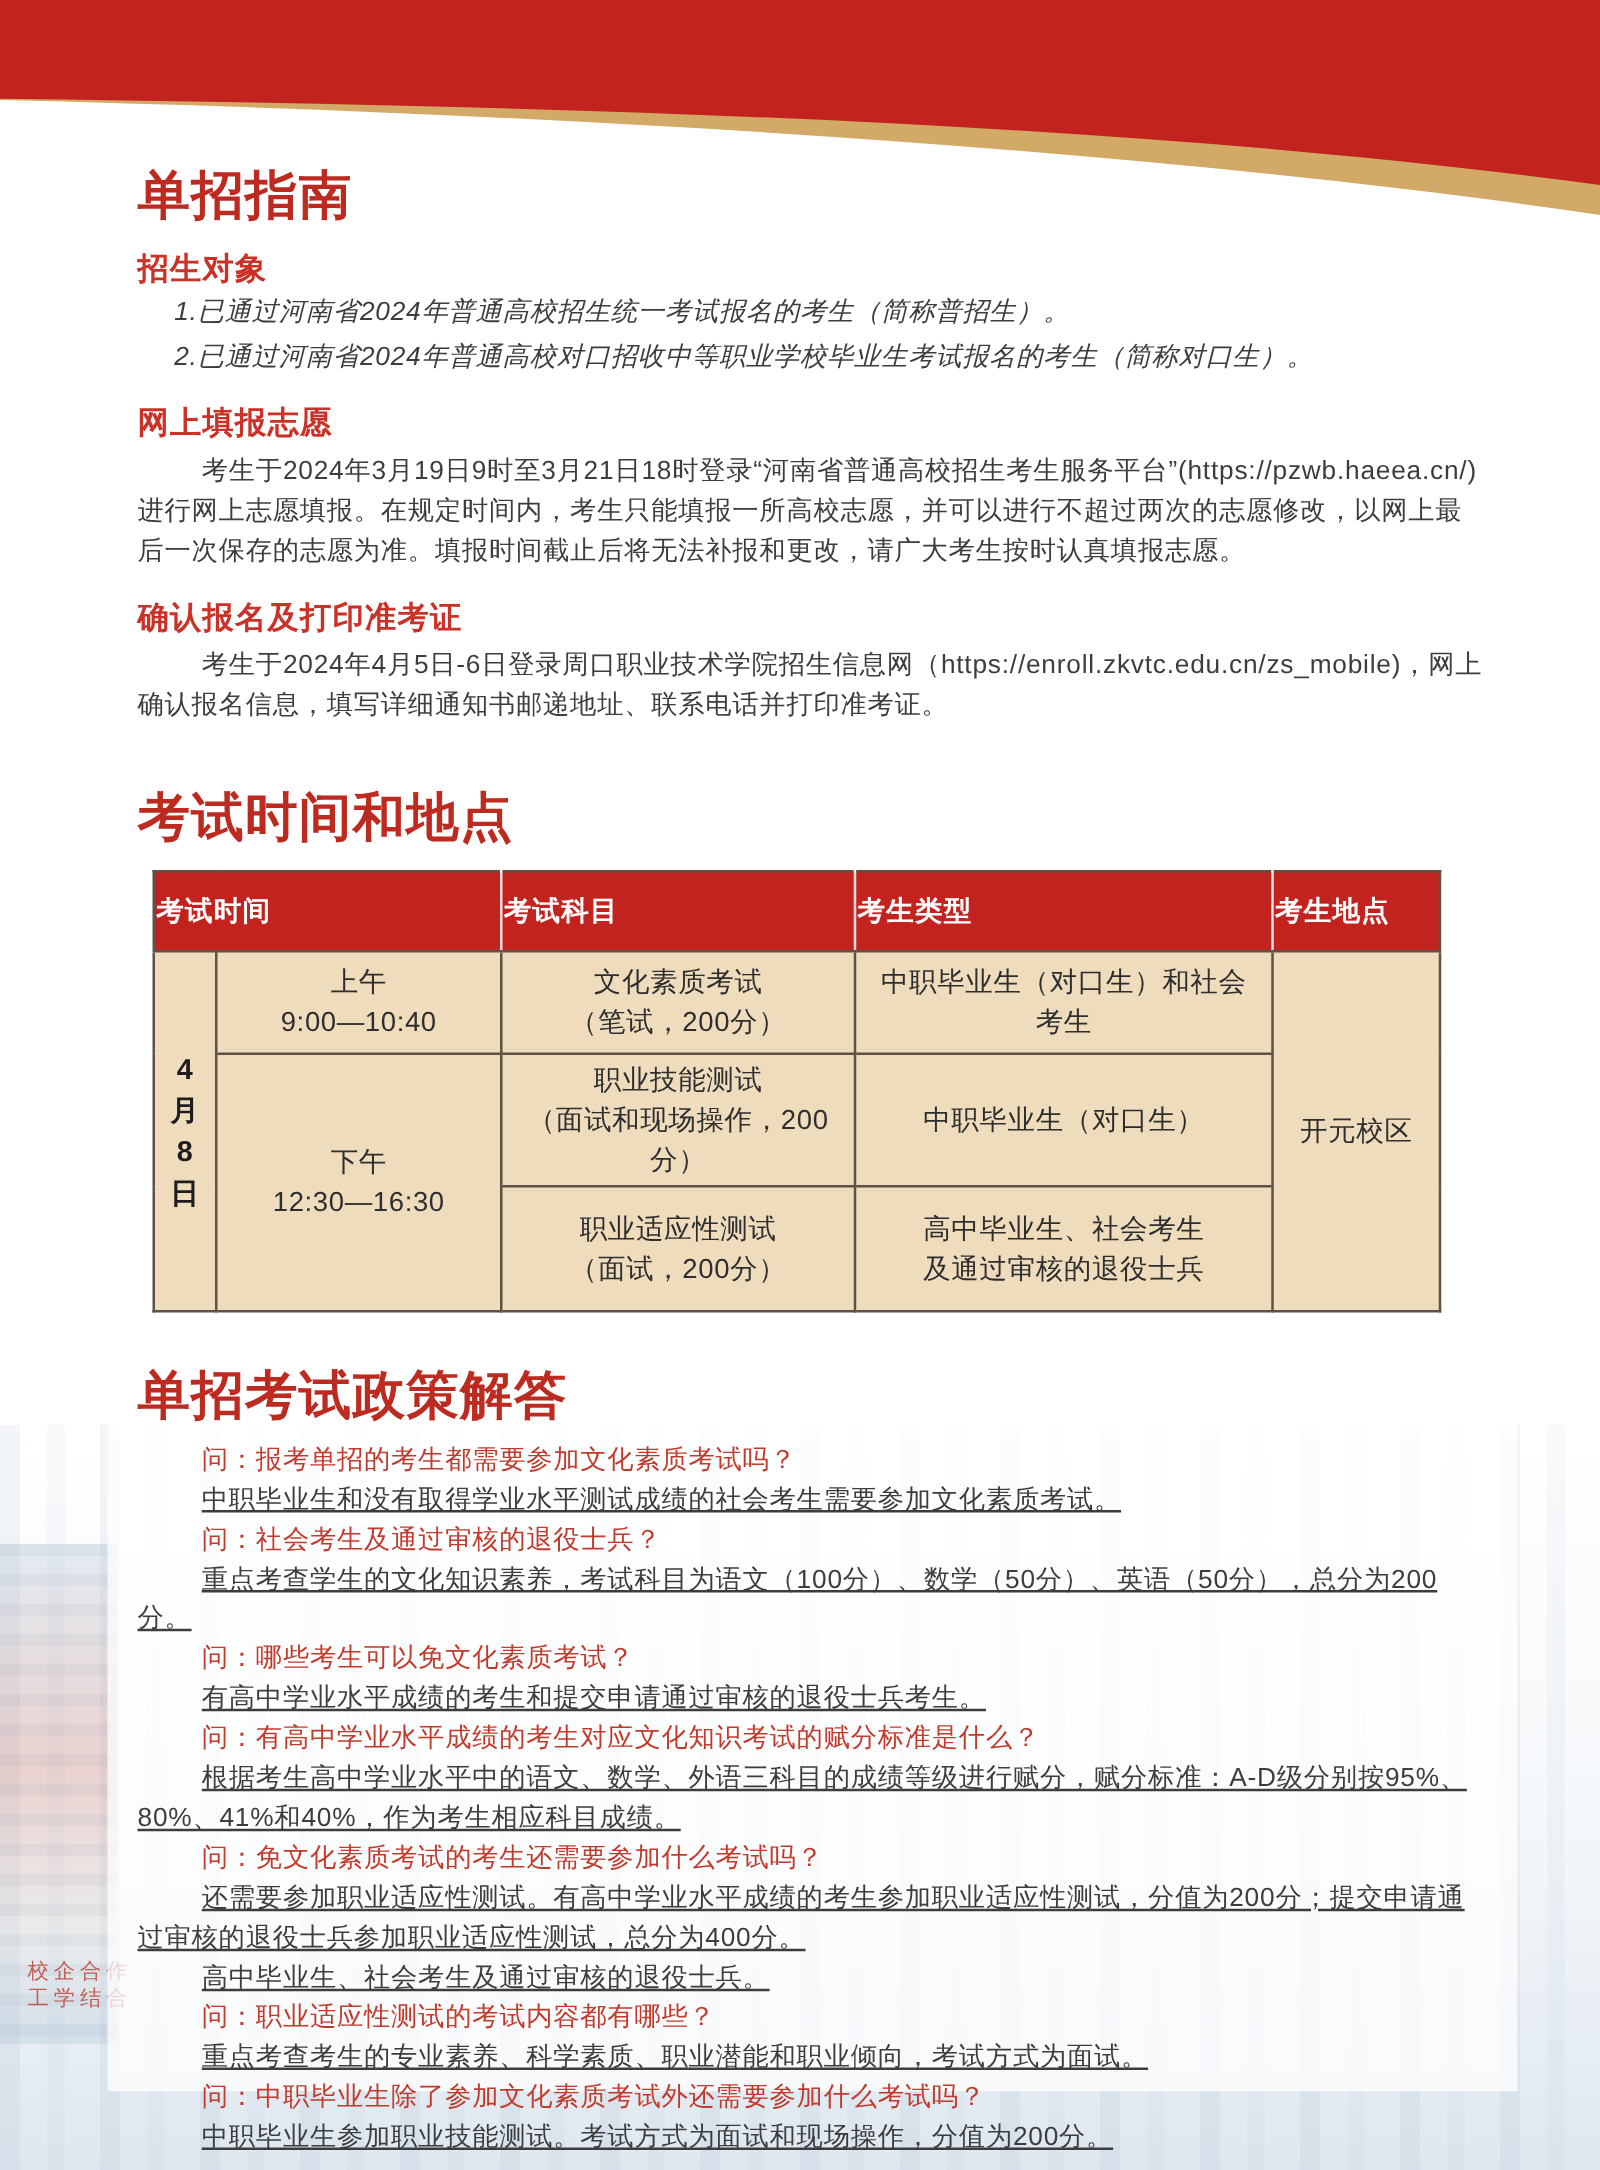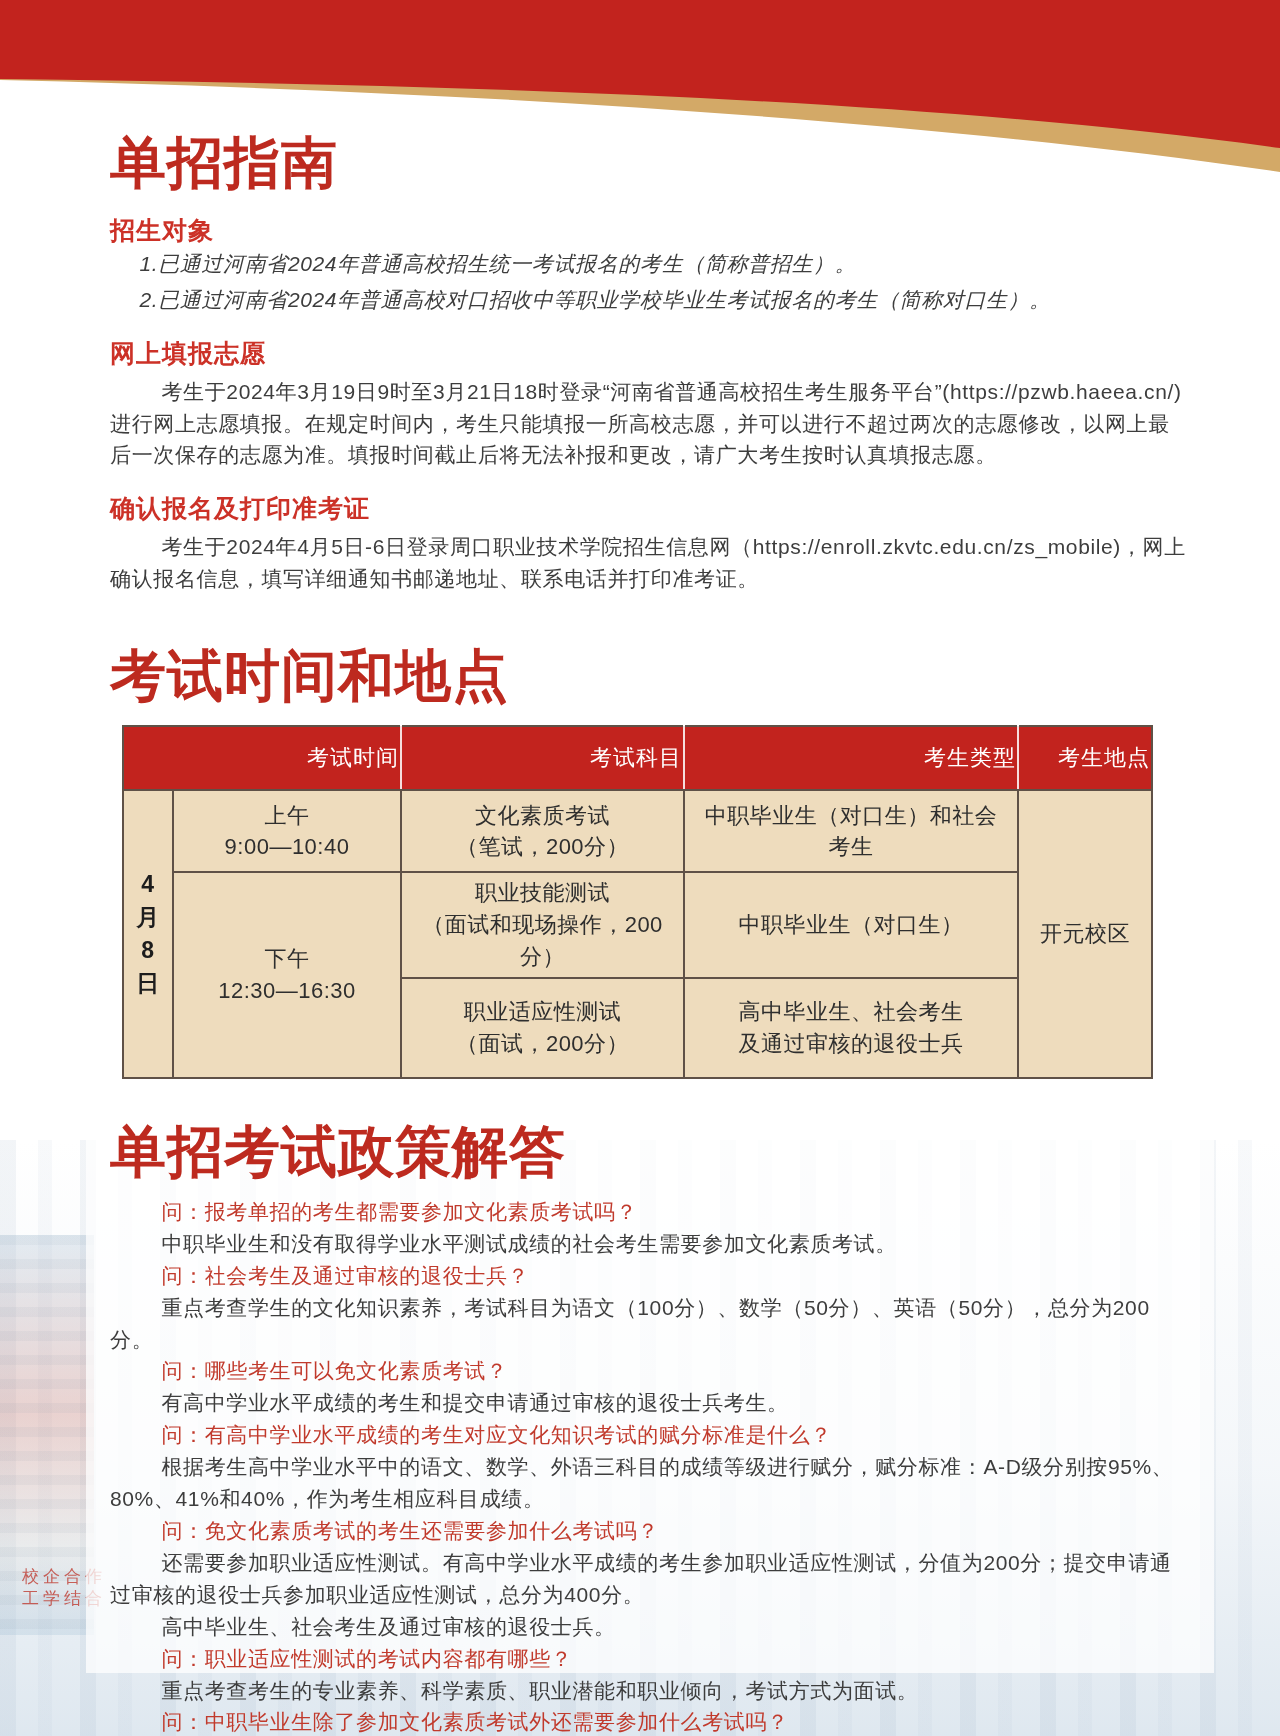--- a/index.html
+++ b/index.html
@@ -30,54 +30,54 @@
     position:absolute;left:22px;top:1566px;z-index:0;pointer-events:none;
     color:rgba(192,64,54,.82);font-size:17px;font-weight:400;letter-spacing:4px;line-height:22px;
   }
   .content-backing{
     position:absolute;left:86px;right:66px;top:1128px;height:545px;z-index:1;pointer-events:none;
     background:rgba(255,255,255,.74);
   }
   
   .content{position:relative;z-index:2;padding:134px 90px 0 110px;}
   h1{
-    margin:0;font-size:56px;line-height:1.05;font-weight:700;
+    margin:0;font-size:42px;line-height:1.05;font-weight:700;
     color:var(--heading-red,#c0281e);letter-spacing:1px;
   }
   h2{
     margin:24px 0 0 0;font-size:25px;line-height:1.1;font-weight:600;
     color:var(--subheading-red,#cc3127);letter-spacing:1px;
   }
   p{margin:8px 0 0 0;font-size:21px;line-height:1.52;letter-spacing:.03em;}
   p.indent{text-indent:2.45em;}
   p.item{margin:4px 0 0 0;text-indent:1.4em;font-style:italic;}
   .h1-gap{margin-top:52px;}
   
   table.sched{
     margin:20px 0 0 12px;border-collapse:collapse;table-layout:fixed;width:1029px;
     border:2px solid var(--table-border,#5f5147);
   }
   table.sched th{
-    background:var(--primary-red,#c2231e);color:#ffffff;font-size:22px;font-weight:400;
-    height:60px;text-align:right;letter-spacing:1px;
+    background:var(--primary-red,#c2231e);color:#ffffff;font-size:22px;font-weight:700;
+    height:60px;text-align:left;letter-spacing:1px;
     border-left:2px solid rgba(255,255,255,.85);border-bottom:2px solid var(--table-border,#5f5147);
   }
   table.sched th:first-child{border-left:none;}
   table.sched td{
     background:var(--table-bg,#eedcbd);border:2px solid var(--table-border,#5f5147);
     text-align:center;vertical-align:middle;font-size:22px;line-height:1.45;color:#2e2e2e;
     letter-spacing:.5px;padding:4px 10px;
   }
   tr.r1 td{height:72px;} tr.r2 td{height:92px;} tr.r3 td{height:90px;}
   td.date-cell span{display:block;font-weight:700;font-size:23px;line-height:33px;color:#1d1d1d;}
   
   .qa{margin-top:14px;}
   .qa p{margin:0;}
   .qa p.q{color:var(--question-red,#c13a2c);text-indent:2.45em;}
-  .qa p.a{text-indent:2.45em;}
+  .qa p.a{text-indent:2.45em;text-decoration:underline;}
 </style>
 </head>
 <body>
 
 <div class="page">
 
   <svg class="header-curve" viewBox="0 0 1280 200" preserveAspectRatio="none" aria-hidden="true">
     <path class="hdr-gold" d="M0,0 H1280 V172 C900,116 420,90 0,80 Z"></path>
     <path class="hdr-red" d="M0,0 H1280 V148 C900,96 420,84 0,79 Z"></path>
   </svg>

